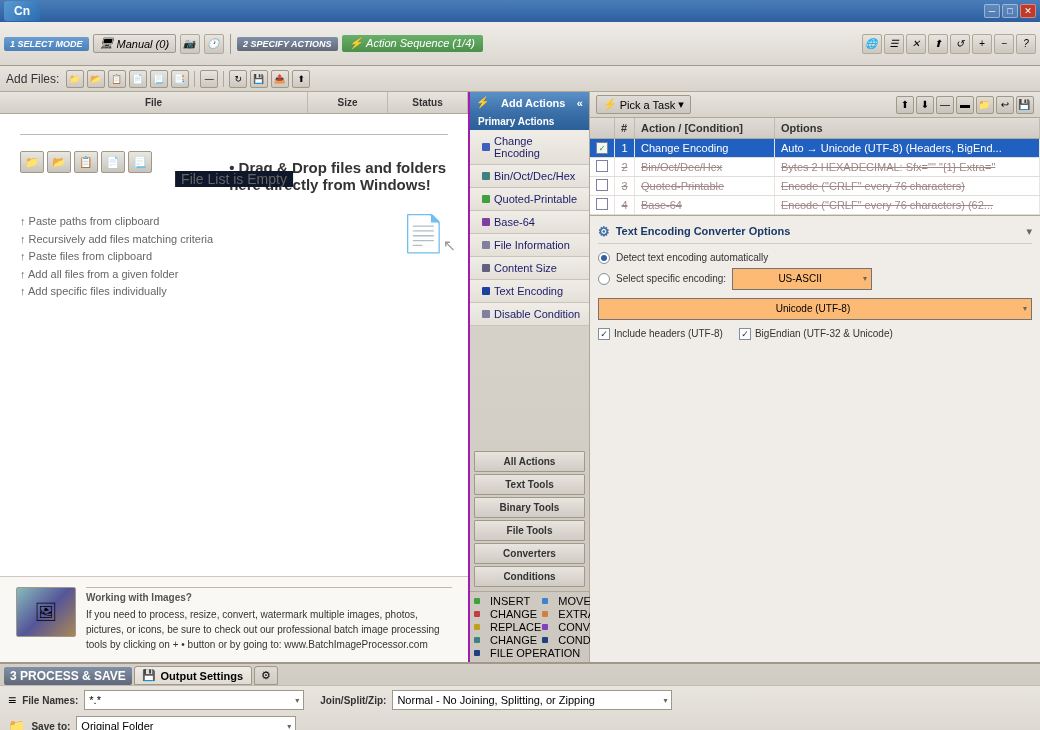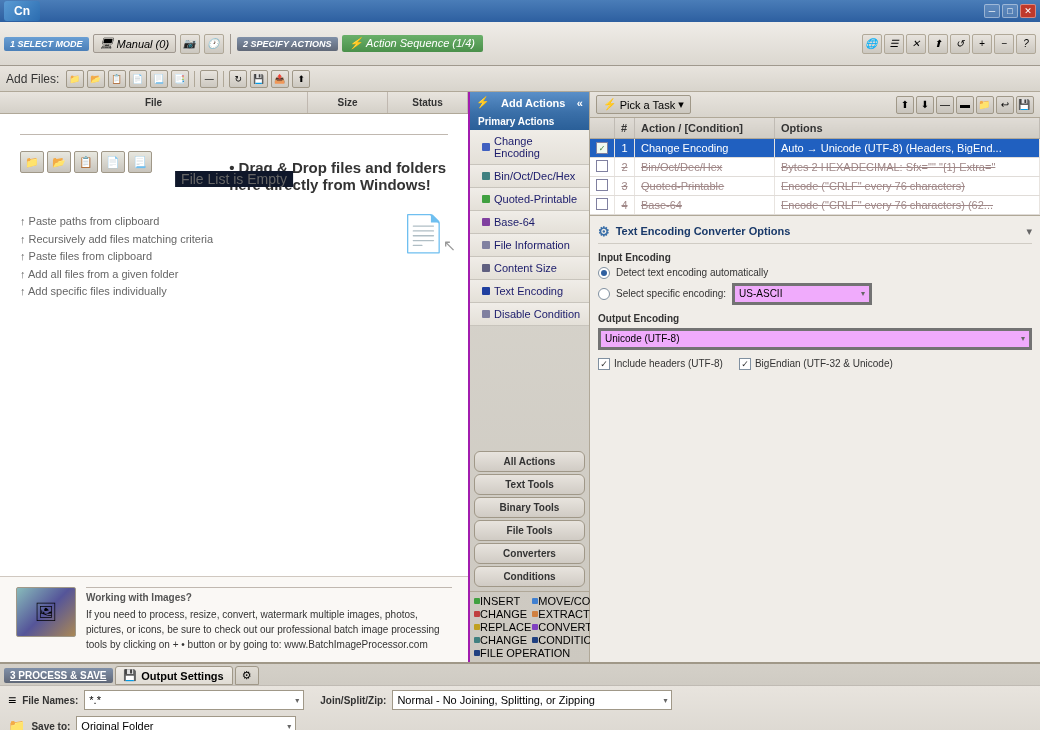--- a/index.html
+++ b/index.html
@@ -278,41 +278,41 @@
     .sidebar-spacer { flex: 1; }
     .sidebar-bottom-btns {
       display: flex;
       flex-direction: column;
       gap: 2px;
       padding: 4px;
     }
     .sidebar-btn {
       background: linear-gradient(to bottom, #e8e4de, #d0cbc4);
       border: 1px solid #a09888;
-      border-radius: 6px;
+      border-radius: 1px;
       padding: 4px 8px;
       text-align: center;
       font-size: 10px;
       font-weight: bold;
       cursor: pointer;
       color: #333;
     }
 
     .legend-area {
       padding: 3px 4px;
       border-top: 1px solid #b0a898;
     }
     .legend-grid {
       display: grid;
       grid-template-columns: 1fr 1fr;
       gap: 1px;
       font-size: 8px;
     }
     .legend-item {
-      display: flex; align-items: center; gap: 0;
+      display: flex; align-items: center; gap: 10px;
     }
     .legend-dot {
       width: 6px; height: 6px;
       border-radius: 1px;
     }
     .ld-green { background: #40a040; }
     .ld-blue { background: #4080d0; }
     .ld-red { background: #c04040; }
     .ld-orange { background: #d08040; }
     .ld-yellow { background: #c0a020; }
@@ -426,27 +426,28 @@
     }
     .radio-btn.selected::after {
       content: '';
       width: 6px; height: 6px;
       border-radius: 50%;
       background: #3060a0;
     }
     .radio-label { font-size: 10px; color: #333; }
     .dropdown {
       display: flex;
-      border: 3px solid #737373;
-      background: #f0abfc;
+      border: 1px solid #737373;
+      background: #fdba74;
       height: 22px;
       align-items: center;
       padding: 0 4px;
       cursor: pointer;
       width: 100%;
+      text-align: center;
     }
     .dropdown-text { flex: 1; font-size: 10px; }
     .dropdown-arrow { font-size: 8px; color: #666; }
     .checkbox-row { display: flex; align-items: flex-start; gap: 4px; }
     .check-input {
       width: 12px; height: 12px;
       border: 1px solid #8090a0;
       background: white;
       display: flex; align-items: center; justify-content: center;
       cursor: pointer;
@@ -467,23 +468,22 @@
       align-items: center;
       height: 24px;
       padding: 2px 4px 0;
       gap: 2px;
     }
     .process-badge {
       background: linear-gradient(to bottom, #8090a8, #606878);
       color: white;
       padding: 2px 6px;
       border-radius: 2px;
-      font-size: 10px;
+      font-size: 12px;
       font-weight: bold;
-      text-decoration: underline;
     }
     .output-tab {
       background: linear-gradient(to bottom, #f0ede8, #e0dcd4);
       border: 1px solid #a09888;
       border-radius: 3px 3px 0 0;
       padding: 2px 8px;
       font-size: 10px;
       font-weight: bold;
       cursor: pointer;
       display: flex; align-items: center; gap: 4px;
@@ -814,37 +814,35 @@
     <div class="options-panel">
       <div class="options-header">
         <div class="options-title">
           <span class="options-icon">⚙</span>
           <span>Text Encoding Converter Options</span>
         </div>
         <span class="options-arrow">▾</span>
       </div>
 
       <div class="opt-section">
-        <div class="opt-label">Input Encoding</div>
         <div class="radio-row">
           <div class="radio-btn selected"></div>
           <span class="radio-label">Detect text encoding automatically</span>
         </div>
         <div class="radio-row">
           <div class="radio-btn"></div>
           <span class="radio-label">Select specific encoding:</span>
           <div class="dropdown" style="width: 140px;">
             <span class="dropdown-text">US-ASCII</span>
             <span class="dropdown-arrow">▾</span>
           </div>
         </div>
       </div>
 
       <div class="opt-section">
-        <div class="opt-label">Output Encoding</div>
         <div class="dropdown">
           <span class="dropdown-text">Unicode (UTF-8)</span>
           <span class="dropdown-arrow">▾</span>
         </div>
       </div>
 
       <div class="checkbox-row" style="gap: 16px; margin-top: 6px;">
         <div style="display: flex; align-items: center; gap: 4px;">
           <div class="check-input checked"></div>
           <span class="check-row-label">Include headers (UTF-8)</span>

